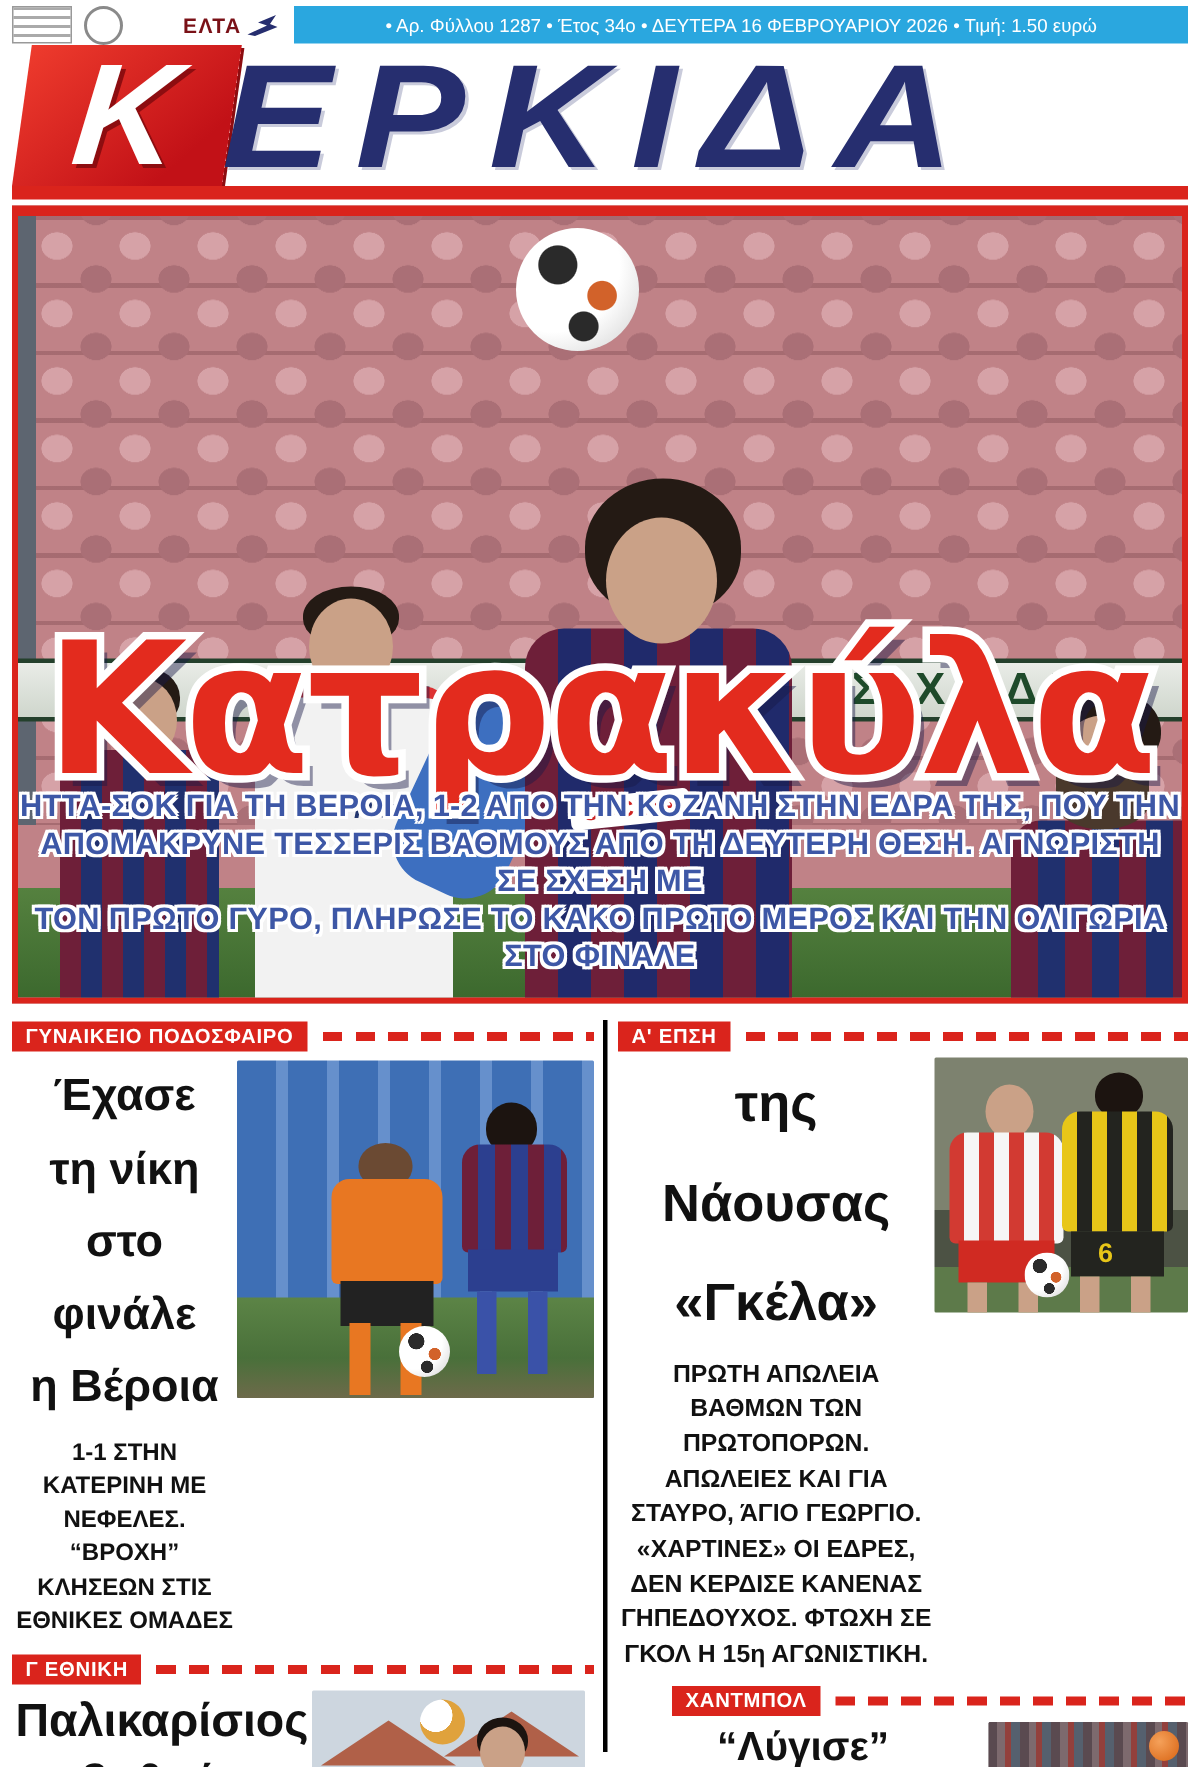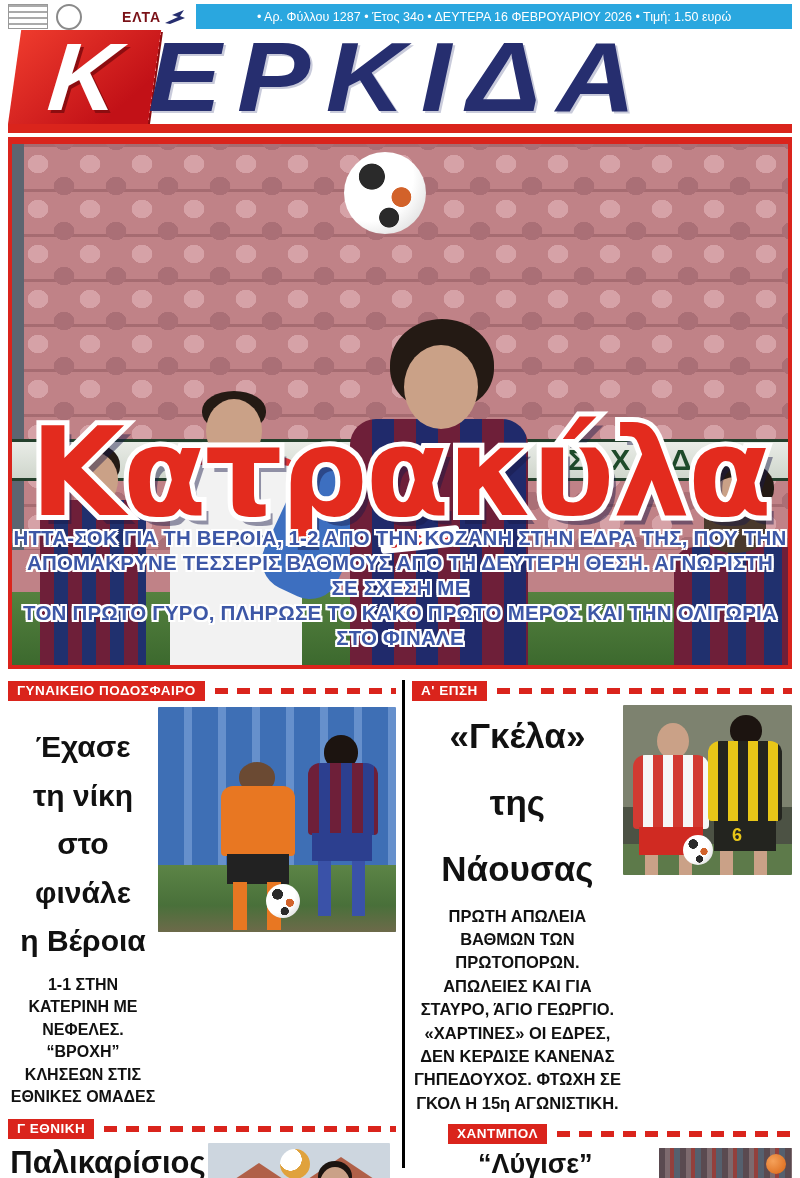--- a/index.html
+++ b/index.html
@@ -108,21 +108,21 @@
   .tag{background:var(--red);color:#fff;font-weight:bold;font-size:13.5px;padding:2px 9px 3px;
     letter-spacing:.5px;white-space:nowrap;}
   .dashes{flex:1;height:6px;margin-left:10px;
     background:repeating-linear-gradient(90deg,var(--red) 0 13px,rgba(0,0,0,0) 13px 22px);}
   .secbody{display:flex;}
   .txtcol{display:flex;flex-direction:column;align-items:center;}
   .hl{font-weight:bold;color:var(--ink);text-align:center;}
   .deck{font-weight:bold;color:var(--ink);text-align:center;text-transform:none;}
   .photo{position:relative;overflow:hidden;border-radius:1px;}
   
-  .sec-women .txtcol{width:150px;padding-top:22px;}
+  .sec-women .txtcol{width:150px;padding-top:6px;}
   .sec-women .hl{font-size:30px;line-height:1.62;}
   .sec-women .deck{font-size:16px;line-height:1.4;margin-top:8px;}
   .ph-women{width:238px;height:225px;margin-top:6px;
     background:repeating-linear-gradient(90deg,#3e6fb5 0 26px,#6690cc 26px 34px);}
   .ph-women .grass2{position:absolute;bottom:0;left:0;right:0;height:30%;
     background:linear-gradient(180deg,#5c8446,#49703a 60%,#6d6a4a);}
   .fig{position:absolute;}
   .fig .torso2{position:absolute;border-radius:12px 12px 4px 4px;}
   .fig .legs{position:absolute;}
   .wm-orange{left:55px;top:55px;width:90px;height:160px;}
@@ -326,22 +326,22 @@
 
   <div class="colR">
 
     <div class="tagrow">
       <span class="tag">Α' ΕΠΣΗ</span>
       <span class="dashes"></span>
     </div>
     <div class="secbody sec-aeps">
       <div class="txtcol">
         <div class="hl">
+          <div>της Νάουσας</div>
           <div>«Γκέλα»</div>
-          <div>της Νάουσας</div>
         </div>
         <div class="deck">ΠΡΩΤΗ ΑΠΩΛΕΙΑ ΒΑΘΜΩΝ ΤΩΝ ΠΡΩΤΟΠΟΡΩΝ. ΑΠΩΛΕΙΕΣ ΚΑΙ ΓΙΑ ΣΤΑΥΡΟ, ΆΓΙΟ ΓΕΩΡΓΙΟ. «ΧΑΡΤΙΝΕΣ» ΟΙ ΕΔΡΕΣ, ΔΕΝ ΚΕΡΔΙΣΕ ΚΑΝΕΝΑΣ ΓΗΠΕΔΟΥΧΟΣ. ΦΤΩΧΗ ΣΕ ΓΚΟΛ Η 15η ΑΓΩΝΙΣΤΙΚΗ.</div>
       </div>
       <div class="photo ph-aeps">
         <div class="fig ae-red">
           <div class="head"></div>
           <div class="torso2"></div>
           <div class="shorts"></div>
           <div class="legs"></div>
           <div class="legs r"></div>

